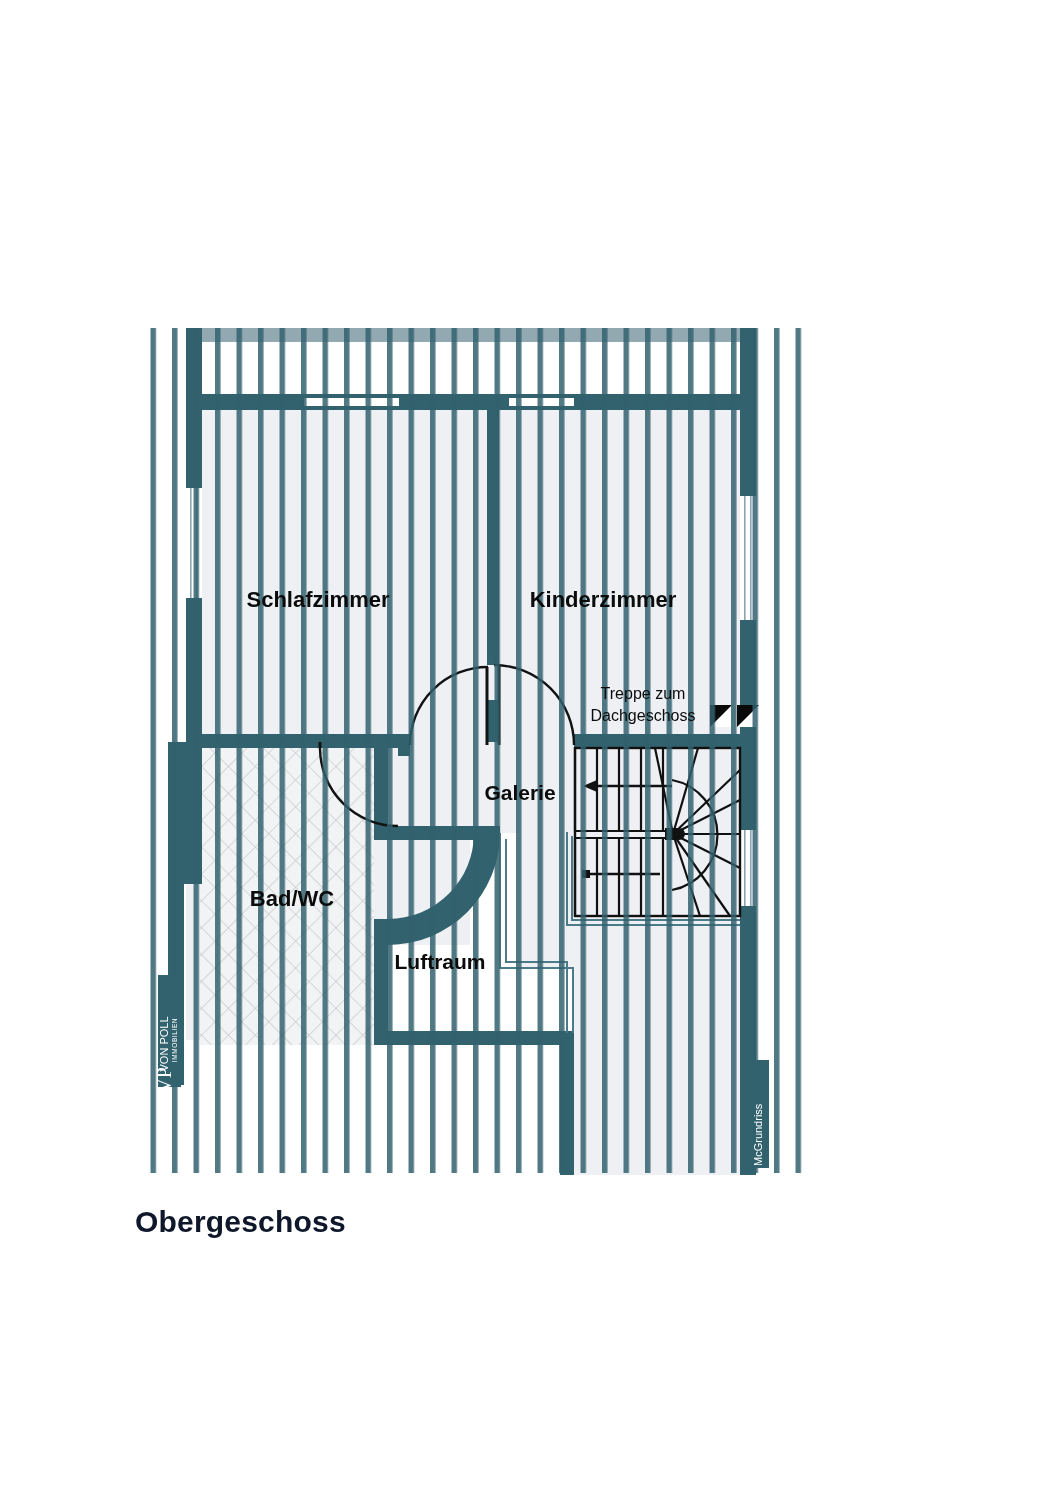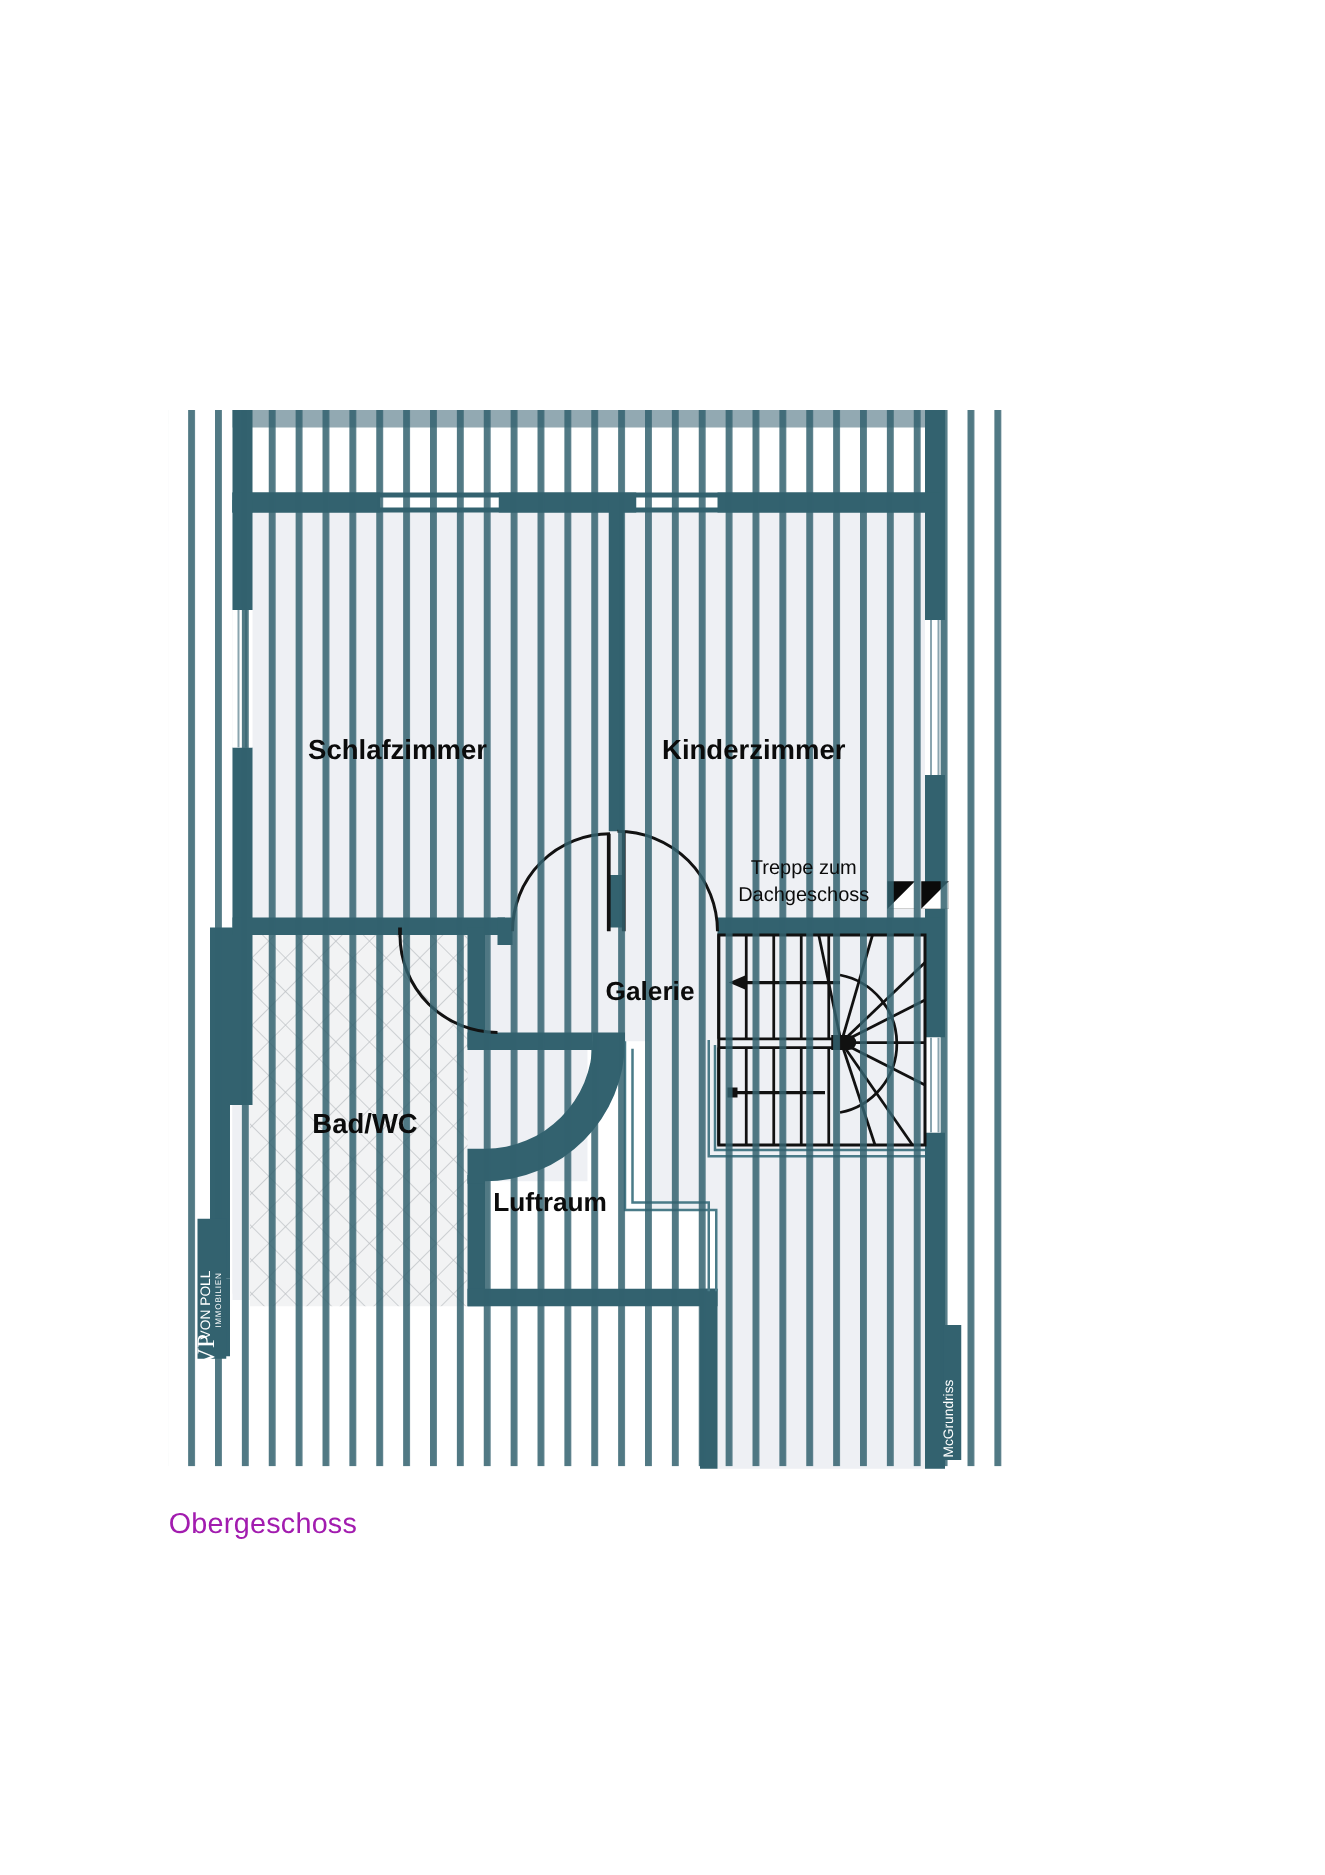--- a/index.html
+++ b/index.html
@@ -8,21 +8,21 @@
     width:1060px;height:1500px;
     font-family:"Liberation Sans", sans-serif;
     -webkit-font-smoothing:antialiased;
     position:relative;overflow:hidden;
   }
   #plan-root{position:absolute;left:0;top:0;width:1060px;height:1276px;}
   #floorplan-svg{position:absolute;left:0;top:0;}
   .floor-title{
     position:absolute;
     left:135px;top:1205px;
-    font-size:23px;font-weight:normal;color:#a21caf;
+    font-size:30px;font-weight:bold;color:#0f172a;
     letter-spacing:0.2px;
     white-space:nowrap;
   }
   .room-label{
     font-family:"Liberation Sans", sans-serif;
     font-weight:bold;fill:#0b0b0b;
     text-anchor:middle;
   }
   .note-label{
     font-family:"Liberation Sans", sans-serif;

